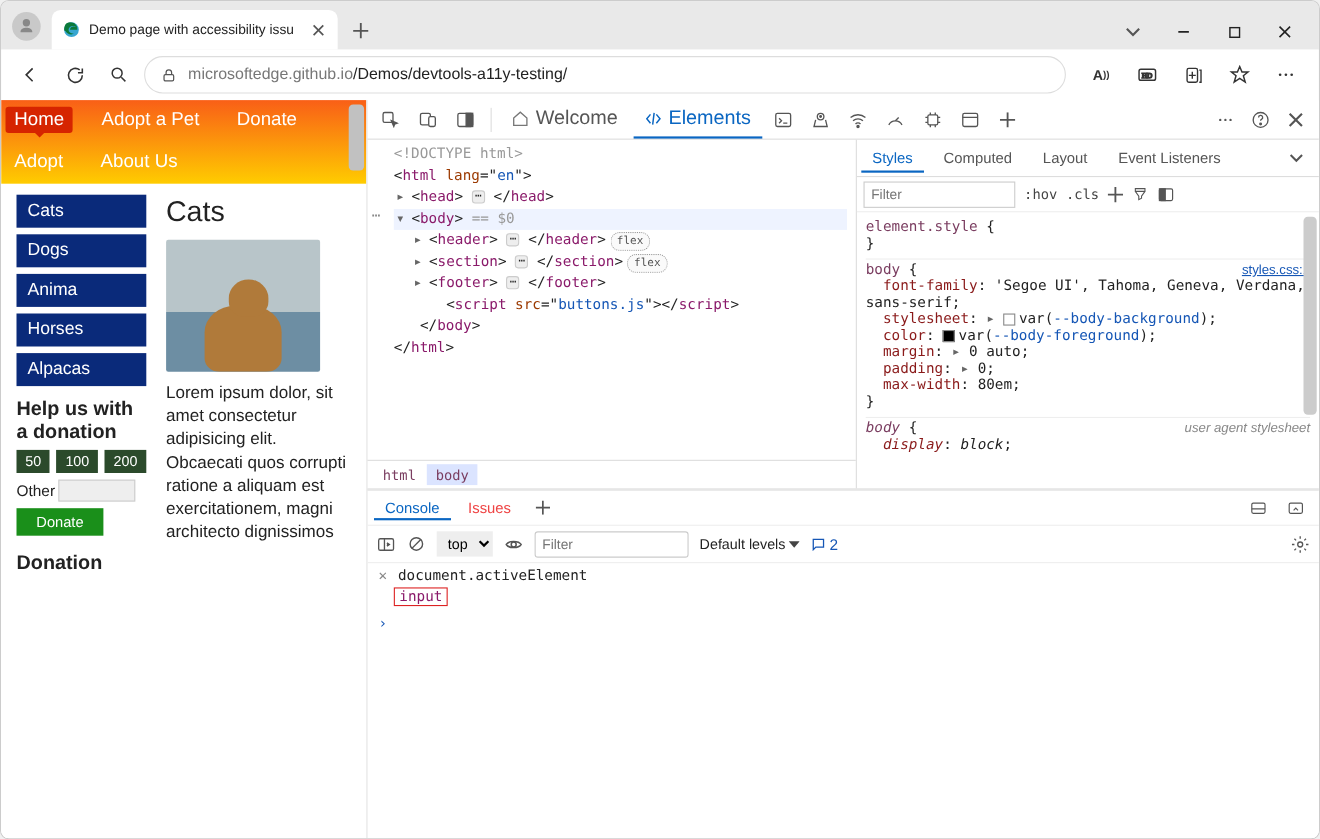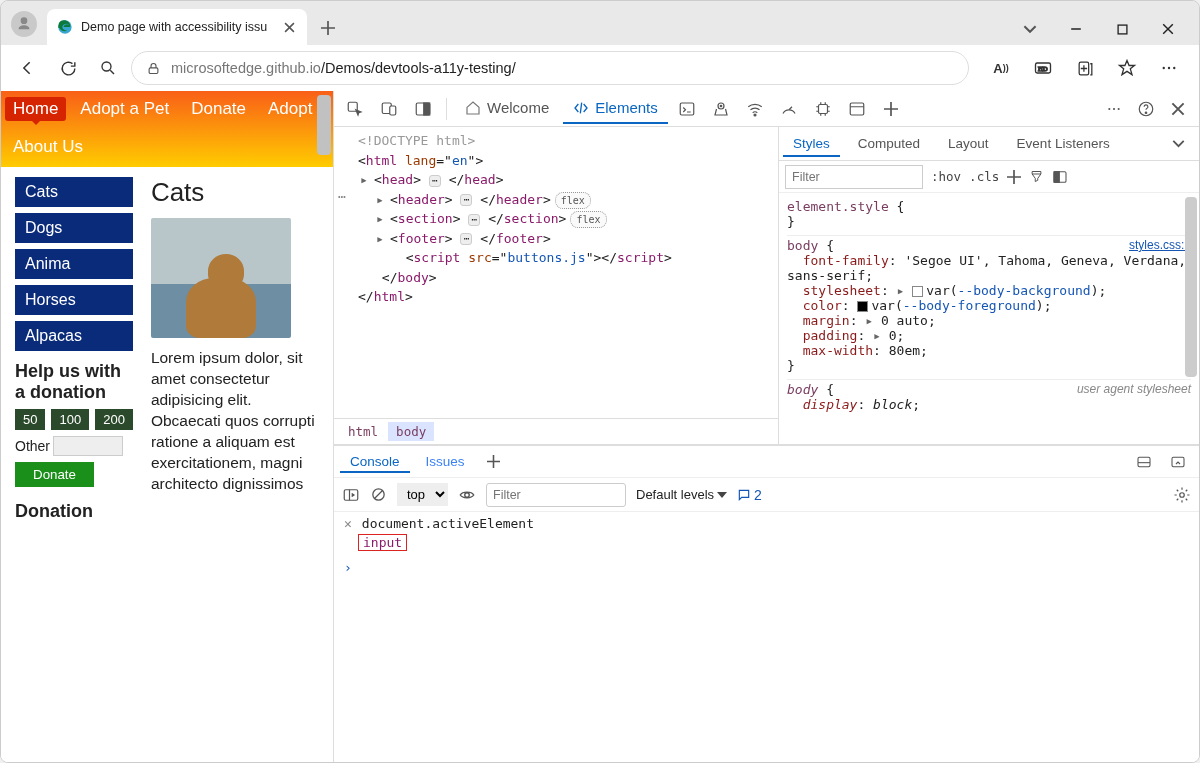--- a/index.html
+++ b/index.html
@@ -30,21 +30,21 @@
   
   .workspace { position:relative; height:calc(100% - 90px); display:flex; background:#fff;}
   .page-pane { width:332px; position:relative; overflow:hidden; background:#fff;}
   .page-scroll { position:absolute; right:2px; top:4px; width:14px; height:60px; background:#c1c1c1; border-radius:4px;}
   .page-header { background:linear-gradient(#5aa1d8,#5aa1d8); padding:10px 14px 12px; color:#222;}
   .page-header h1 { margin:0 0 6px 0; font-weight:400; font-size:26px; color:#222;}
   .searchrow { display:flex; align-items:center; gap:6px; }
   .searchrow label { font-size:16px; }
   .searchrow input { width:120px; height:24px; border:2px solid #7aa; background:#c5dff2; border-radius:2px; box-shadow:0 0 0 2px rgba(0,100,200,.15);}
   .searchrow button { background:#0a7d1d; color:#fff; border:none; height:26px; padding:0 14px; font-size:14px;}
-  .menubar { background:linear-gradient(#f95f17,#ffcc00); padding:6px 4px 8px; display:flex; flex-wrap:wrap; gap:14px 6px;}
+  .menubar { background:linear-gradient(#f95f17,#ffcc00); padding:6px 4px 8px; display:flex; flex-wrap:wrap; gap:14px 18px;}
   .menubar a { color:#fff; font-size:17px; text-decoration:none; padding:2px 8px; border-radius:3px; position:relative;}
   .menubar a.active { background:#d62400;}
   .menubar a.active::after { content:""; position:absolute; left:50%; bottom:-10px; transform:translateX(-50%); border:6px solid transparent; border-top-color:#d62400;}
   .content { display:flex; gap:18px; padding:10px 14px 20px;}
   .sidenav { display:flex; flex-direction:column; gap:6px; }
   .sidenav a { background:#0a2a7a; color:#fff; padding:6px 10px; font-size:16px; text-decoration:none;}
   .article h2 { margin:0 0 10px 0; font-weight:400; font-size:26px;}
   .catimg { width:140px; height:120px; background:linear-gradient(180deg,#b8c5c9 55%,#6d8ea3 55%); border-radius:2px; display:flex; align-items:flex-end; justify-content:center; overflow:hidden; margin-bottom:10px;}
   .cat-shape { width:90px; height:100px; position:relative; }
   .cat-shape::before { content:""; position:absolute; bottom:0; left:10px; width:70px; height:60px; background:#b07a3a; border-radius:40% 40% 20% 20%;}
@@ -59,21 +59,21 @@
   .body-text { font-size:15.5px; line-height:1.35; color:#222; }
   
   .tooltip-box { position:absolute; top:5px; left:100px; width:160px; border:2px solid #d22; background:#fff; padding:4px 8px; font-size:13px; z-index:50;}
   .tooltip-box b{ color:#872a7a; font-weight:600;}
   .tooltip-tail{ position:absolute; top:36px; left:125px; width:0;height:0;border:8px solid transparent; border-top-color:#fff; z-index:51;}
   .search-highlight { position:absolute; top:40px; left:95px; width:163px; height:44px; border:2px solid #d22; z-index:49;}
   
   .devtools { flex:1; display:flex; flex-direction:column; border-left:1px solid #ddd; background:#fff;}
   .dt-top { height:36px; border-bottom:1px solid #ddd; display:flex; align-items:center; padding:0 6px; gap:4px;}
   .dt-top .sep { width:1px; height:22px; background:#ddd; margin:0 4px;}
-  .dt-tab { padding:6px 10px; font-size:15px; color:#555; display:flex; align-items:center; gap:6px; border-bottom:2px solid transparent;}
+  .dt-tab { padding:6px 10px; font-size:18px; color:#555; display:flex; align-items:center; gap:6px; border-bottom:2px solid transparent;}
   .dt-tab.active{ color:#0a66c2; border-bottom:2px solid #0a66c2;}
   .dt-icon-btn { width:30px; height:30px; display:flex; align-items:center; justify-content:center; color:#555;}
   .dt-top .right { margin-left:auto; display:flex; align-items:center; gap:2px;}
   
   .dt-middle { flex:0 0 318px; display:flex; border-bottom:1px solid #ddd; min-height:0;}
   .dom-panel { width:444px; display:flex; flex-direction:column; font-family:Consolas,Menlo,monospace; font-size:13px; position:relative;}
   .dom-tree { flex:1; overflow:auto; padding:4px 8px 4px 24px; line-height:1.5;}
   .dom-tree .tag { color:#8a1a6a;}
   .dom-tree .attr { color:#9b3900;}
   .dom-tree .val  { color:#1556b5;}
@@ -106,21 +106,21 @@
   .rule-block .cssval{ color:#222;}
   .rule-block .cssvar{ color:#1556b5;}
   .rule-src { float:right; color:#1556b5; text-decoration:underline; font-family:"Segoe UI",sans-serif; font-size:12px;}
   .swatch { display:inline-block; width:11px; height:11px; border:1px solid #888; vertical-align:middle; margin-right:3px;}
   .expand-tri { color:#666; }
   .ua-note{ float:right; color:#888; font-style:italic; font-family:"Segoe UI",sans-serif; font-size:12px;}
   .styles-scroll{ position:absolute; right:2px; top:4px; width:12px; height:180px; background:#ccc; border-radius:4px;}
   
   .drawer { flex:1; display:flex; flex-direction:column; border-top:1px solid #ddd;}
   .drawer-tabs{ height:32px; display:flex; align-items:center; padding:0 6px; gap:6px; border-bottom:1px solid #eee;}
-  .drawer-tabs .dtab { padding:4px 10px; font-size:13.5px; color:#3b82f6;}
+  .drawer-tabs .dtab { padding:4px 10px; font-size:13.5px; color:#ef4444;}
   .drawer-tabs .dtab.active{ color:#0a66c2; border-bottom:2px solid #0a66c2; padding-bottom:2px;}
   .drawer-tabs .right { margin-left:auto; display:flex; gap:4px;}
   .console-toolbar { height:34px; display:flex; align-items:center; padding:0 8px; gap:10px; border-bottom:1px solid #eee;}
   .console-toolbar select{ border:none; background:#eee; padding:3px 6px; font-size:13px;}
   .console-toolbar input{ width:140px; height:24px; border:1px solid #ccc; border-radius:3px; padding:0 6px; font-size:12.5px;}
   .console-toolbar .levels{ font-size:13px; display:flex; align-items:center; gap:3px;}
   .msg-count{ color:#1556b5; display:flex; align-items:center; gap:3px;}
   .console-body { flex:1; padding:4px 10px; font-family:Consolas,monospace; font-size:13px; overflow:auto;}
   .expr-row { display:flex; align-items:center; gap:10px;}
   .expr-row .x { color:#888;}
@@ -385,20 +385,21 @@
     </div>
 
     <div class="dt-middle">
 
       <div class="dom-panel">
         <span class="dots-margin">⋯</span>
         <div class="dom-tree">
           <div class="row"><span style="color:#999">&lt;!DOCTYPE html&gt;</span></div>
           <div class="row"><span>&lt;</span><span class="tag">html</span><span class="attr"> lang</span><span>="</span><span class="val">en</span><span>"&gt;</span></div>
           <div class="row indent1 caret"><span>&lt;</span><span class="tag">head</span><span>&gt;</span> <span class="dots-btn">⋯</span> <span>&lt;/</span><span class="tag">head</span><span>&gt;</span></div>
+          <div class="row indent1 caret open selected-row">&lt;<span class="tag">body</span>&gt;<span class="eqzero"> == $0</span></div>
           <div class="row indent2 caret">&lt;<span class="tag">header</span>&gt; <span class="dots-btn">⋯</span> &lt;/<span class="tag">header</span>&gt;<span class="flex-pill">flex</span></div>
           <div class="row indent2 caret">&lt;<span class="tag">section</span>&gt; <span class="dots-btn">⋯</span> &lt;/<span class="tag">section</span>&gt;<span class="flex-pill">flex</span></div>
           <div class="row indent2 caret">&lt;<span class="tag">footer</span>&gt; <span class="dots-btn">⋯</span> &lt;/<span class="tag">footer</span>&gt;</div>
           <div class="row indent2">&nbsp;&nbsp;<span>&lt;</span><span class="tag">script</span><span class="attr"> src</span><span>="</span><span class="val">buttons.js</span><span>"&gt;&lt;/</span><span class="tag">script</span><span>&gt;</span></div>
           <div class="row indent1">&nbsp;&lt;/<span class="tag">body</span>&gt;</div>
           <div class="row">&lt;/<span class="tag">html</span>&gt;</div>
         </div>
         <div class="breadcrumbs">
           <span>html</span>
           <span class="sel">body</span>

